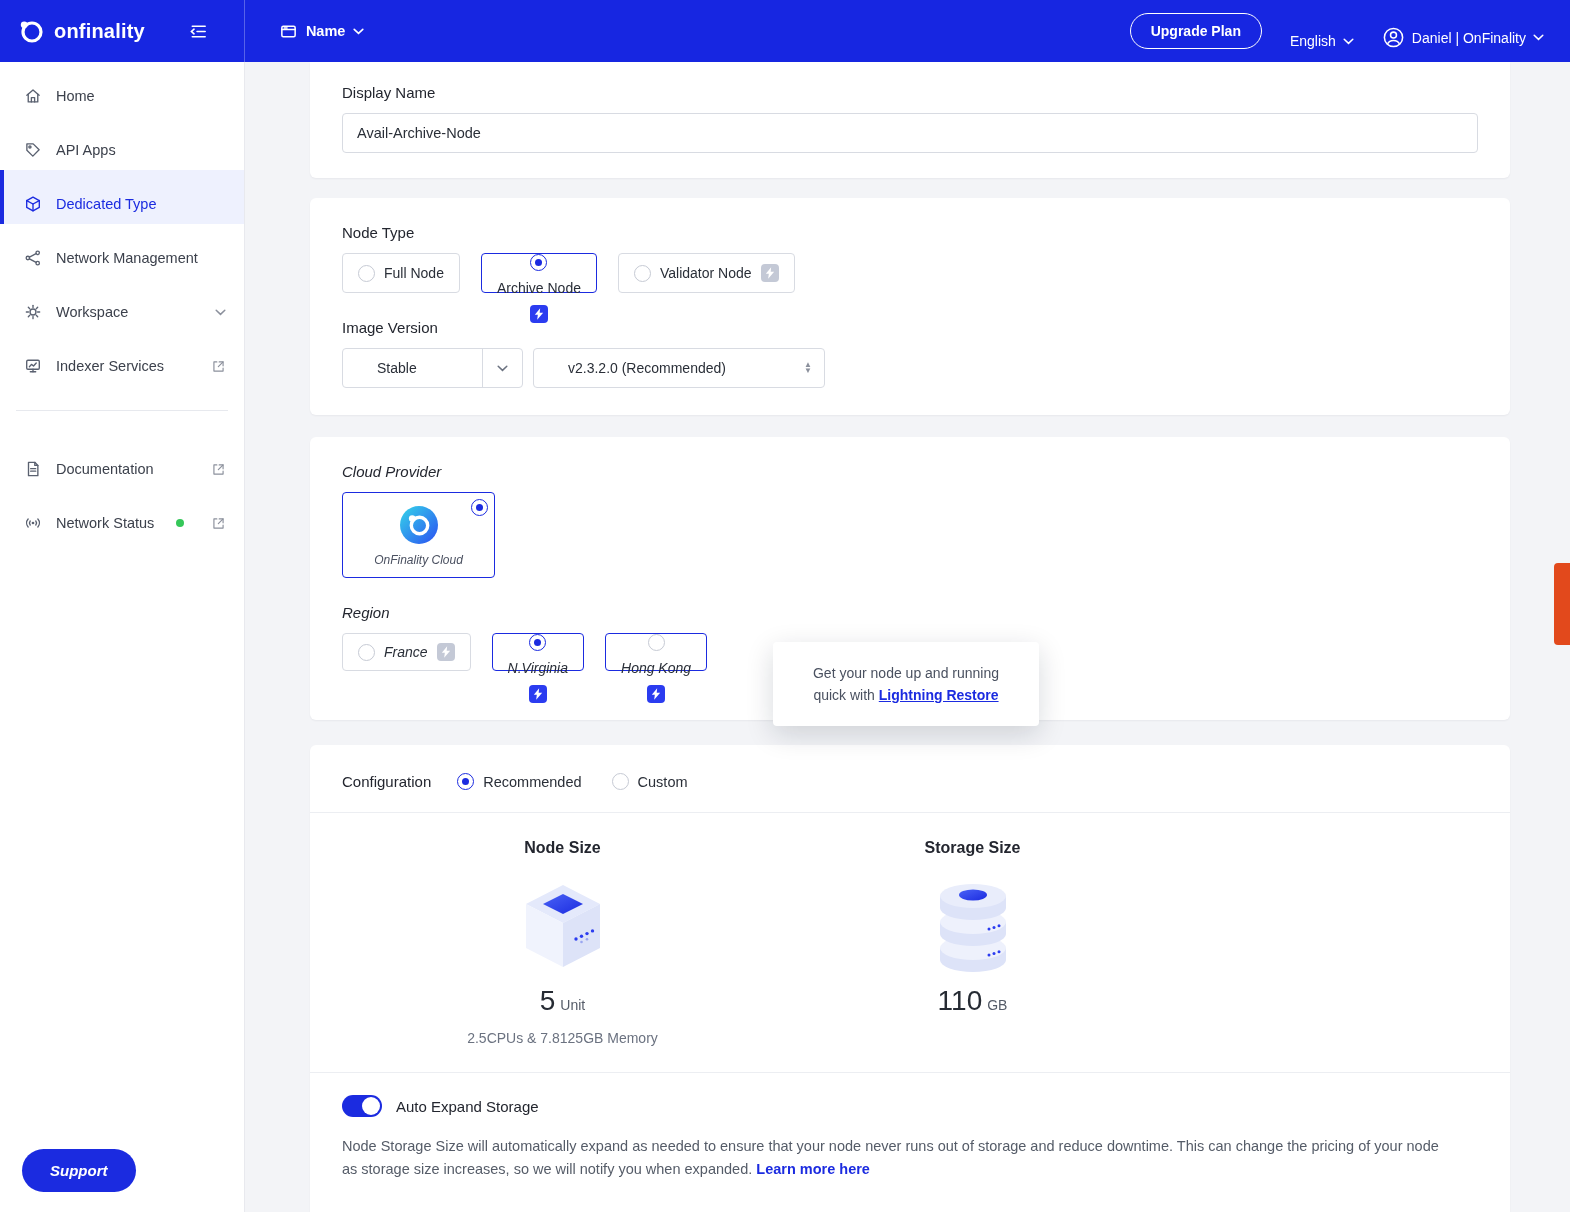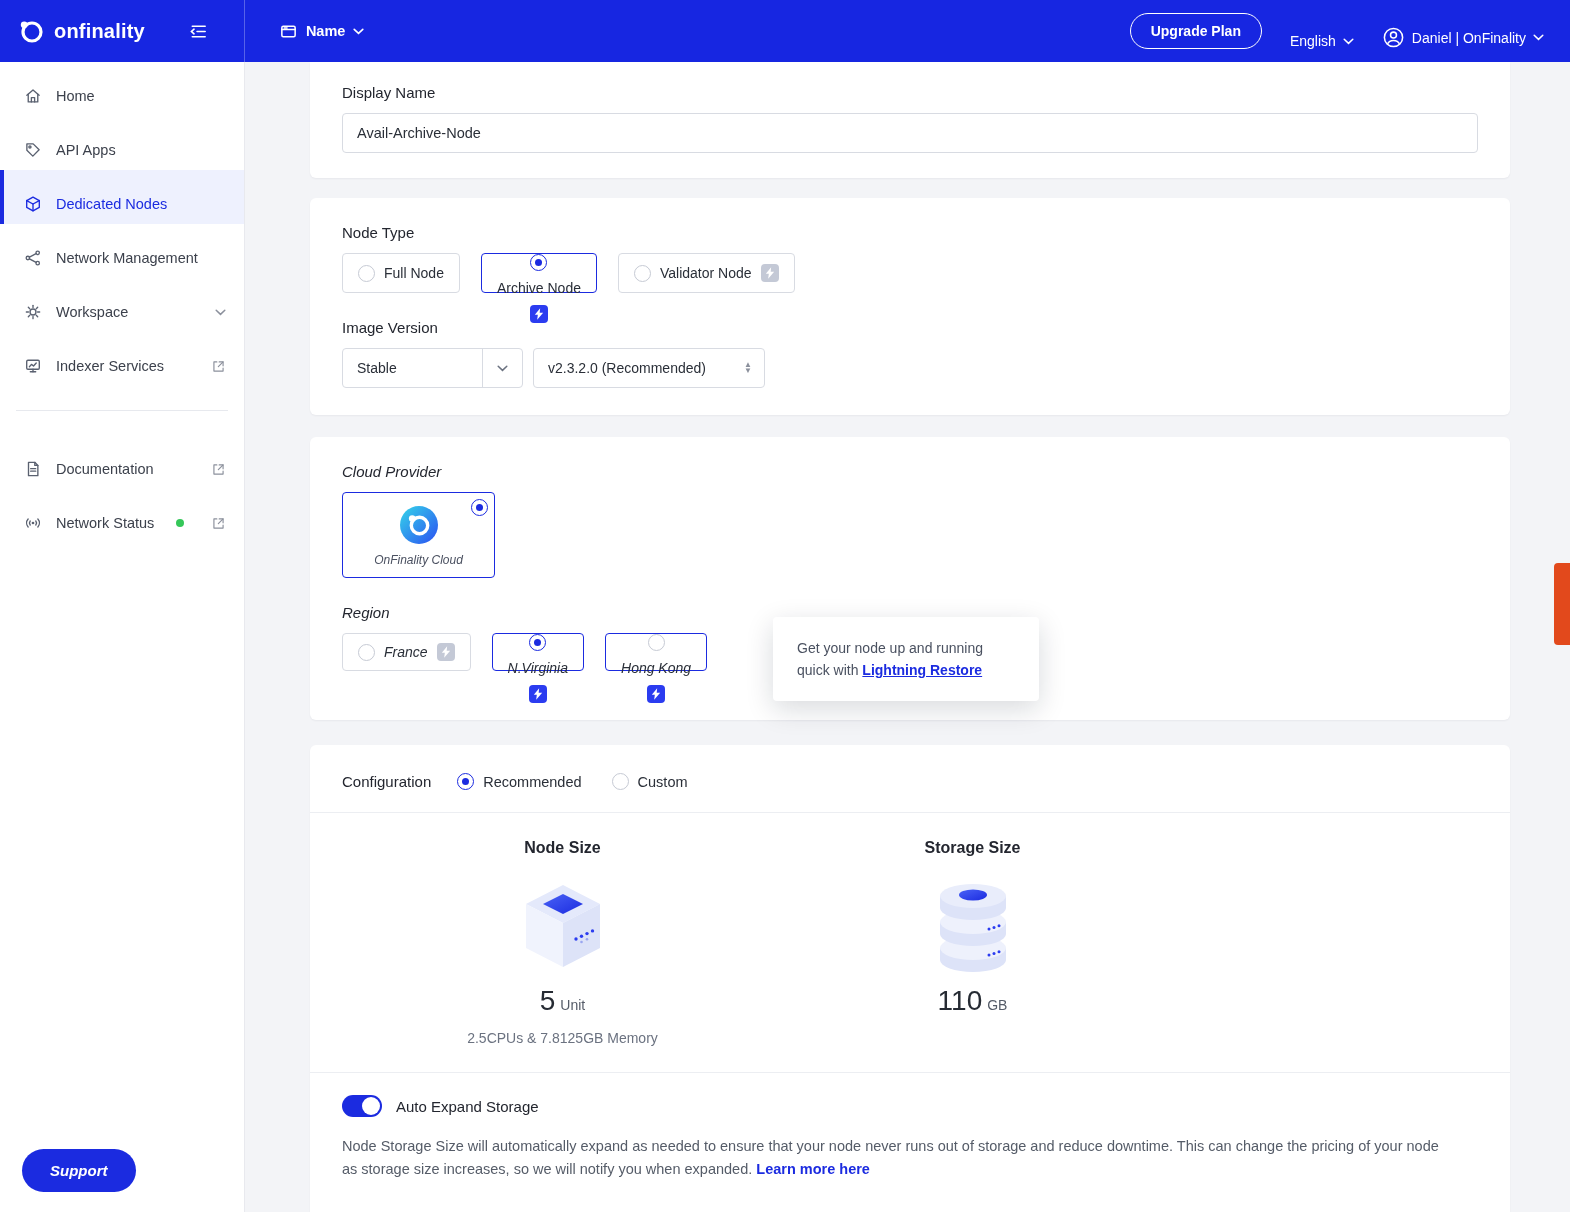--- a/index.html
+++ b/index.html
@@ -45,33 +45,33 @@
   .opt-box { display:inline-flex; align-items:center; gap:9px; height:40px; padding:0 15px; border:1px solid #d8dbe2; border-radius:4px; font-size:14px; color:#2a2f38; cursor:pointer; background:#fff; }
   .opt-box.sel { border-color:#1b2be0;flex-direction:column; }
   .opt-box.h38 { height:38px; }
   .radio { width:17px; height:17px; border-radius:50%; border:1.5px solid #c6cad4; background:#fff; flex:0 0 auto; position:relative; }
   .radio.on { border-color:#1b2be0; }
   .radio.on::after { content:""; position:absolute; left:3.5px; top:3.5px; width:7px; height:7px; border-radius:50%; background:#1b2be0; }
   .bolt-badge { width:18px; height:18px; border-radius:4px; background:#2b3cf0; display:inline-flex; align-items:center; justify-content:center; flex:0 0 auto; }
   .bolt-badge.gray { background:#c4c9d6; }
 
   .select-row { display:flex; gap:10px; margin-top:12px; }
-  .select { height:40px; border:1px solid #d8dbe2; border-radius:4px; background:#fff; display:flex; align-items:center; font-size:14px; color:#2a2f38; cursor:pointer; }
+  .select { height:40px; border:1px solid #d8dbe2; border-radius:4px; background:#fff; display:flex; align-items:center; font-size:14px; color:#2a2f38; cursor:pointer;padding-left:20px; }
   .select .sel-text { padding:0 14px; flex:1; }
   .select.channel { width:181px; }
   .select.channel .caret-seg { width:40px; align-self:stretch; border-left:1px solid #d8dbe2; display:flex; align-items:center; justify-content:center; color:#6b7280; }
-  .select.version { width:232px; padding-right:12px; }
+  .select.version { width:292px; padding-right:12px; }
   .updown { display:flex; flex-direction:column; line-height:6px; color:#8b909c; font-size:8px; margin-left:auto; }
 
   .provider-tile { width:153px; height:86px; border:1px solid #1b2be0; border-radius:4px; margin-top:12px; position:relative; display:flex; flex-direction:column; align-items:center; justify-content:center; gap:7px; cursor:pointer; }
   .provider-tile .radio { position:absolute; top:6px; right:6px; }
   .provider-name { font-size:12px; color:#4a5060; }
   .mt26 { margin-top:26px; }
 
-  .tooltip { position:absolute; left:463px; top:555px; width:266px; background:#fff; border-radius:4px; box-shadow:0 8px 28px rgba(15,23,42,.16); padding:20px 24px; font-size:14px; line-height:1.58; color:#4a5160; z-index:6; }
+  .tooltip { position:absolute; left:463px; top:580px; width:266px; background:#fff; border-radius:4px; box-shadow:0 8px 28px rgba(15,23,42,.16); padding:20px 24px; font-size:14px; line-height:1.58; color:#4a5160; z-index:6;text-align:center; }
   .tooltip a { color:#1b2be0; font-weight:700; text-decoration:underline; cursor:pointer; }
 
   .config-row { display:flex; align-items:center; padding:28px 32px 22px; gap:26px; }
   .cfg-opts { display:flex; align-items:center; gap:30px; }
   .cfg-opt { display:flex; align-items:center; gap:9px; font-size:14.5px; color:#2a2f38; cursor:pointer; }
   .size-section { border-top:1px solid #eceef2; display:flex; padding:26px 0 26px; }
   .size-col { text-align:center; }
   .size-col.node { width:505px; }
   .size-col.storage { width:315px; }
   .size-title { font-size:16px; font-weight:600; color:#23262f; }
@@ -177,21 +177,21 @@
     <span>API Apps</span>
   </div>
   <div class="side-item active">
     <span class="s-icon">
       <svg width="18" height="18" viewBox="0 0 20 20" fill="none" stroke="currentColor" stroke-width="1.5" stroke-linecap="round" stroke-linejoin="round">
           <path d="M10 2.4 L17 6.2 V13.8 L10 17.6 L3 13.8 V6.2 Z"></path>
           <path d="M3 6.2 L10 10 L17 6.2"></path>
           <path d="M10 10 V17.6"></path>
         </svg>
     </span>
-    <span>Dedicated Nodes</span>
+    <span>Dedicated Type</span>
   </div>
   <div class="side-item">
     <span class="s-icon">
       <svg width="18" height="18" viewBox="0 0 20 20" fill="none" stroke="currentColor" stroke-width="1.5" stroke-linecap="round">
           <circle cx="4.3" cy="10" r="1.9"></circle>
           <circle cx="15.2" cy="4.3" r="1.9"></circle>
           <circle cx="15.2" cy="15.7" r="1.9"></circle>
           <path d="M6 9.1 L13.4 5.2"></path>
           <path d="M6 10.9 L13.4 14.8"></path>
         </svg>

